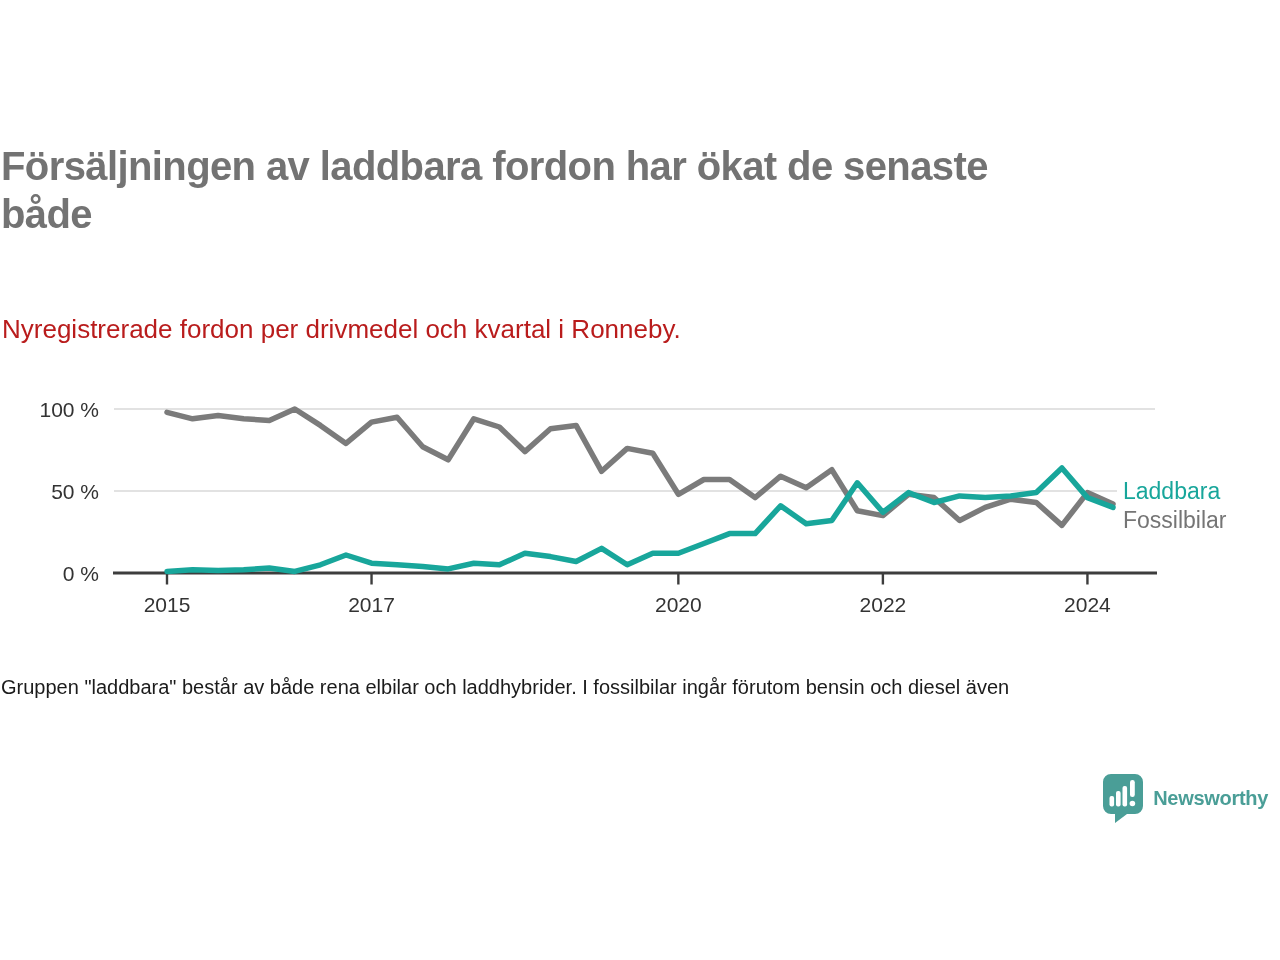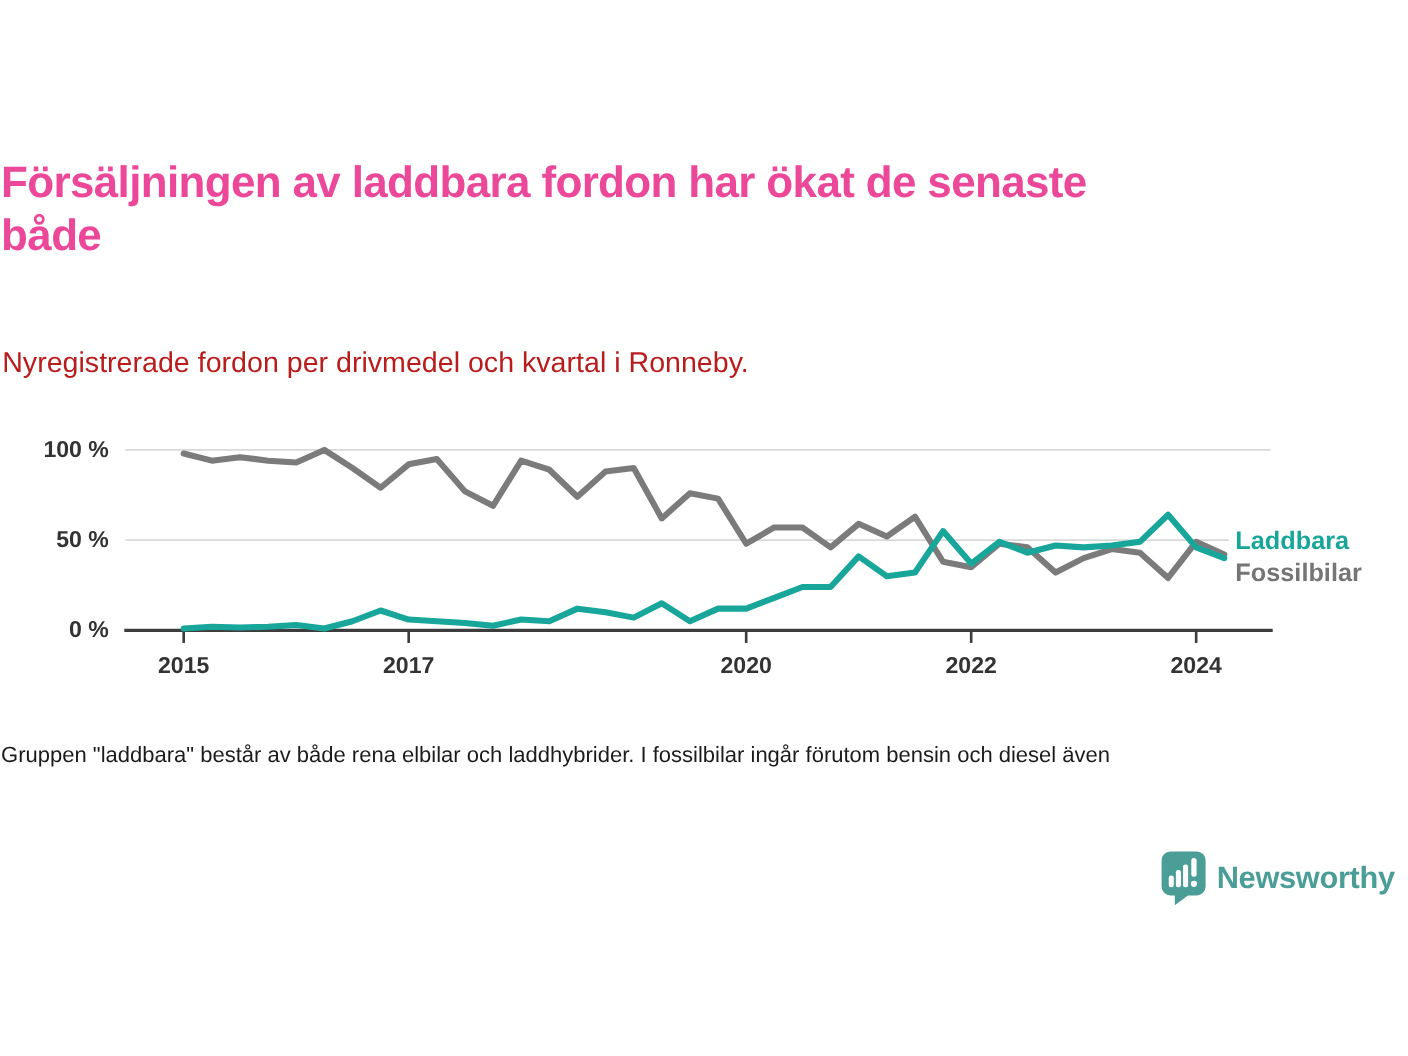--- a/index.html
+++ b/index.html
@@ -1,33 +1,33 @@
 <!DOCTYPE html>
 <html><head>
 <meta charset="utf-8">
 <style>
   html,body { margin:0; padding:0; background:#ffffff; }
   body { width:1280px; height:960px; font-family:"Liberation Sans", sans-serif; }
   .page { position:relative; width:1280px; height:960px; overflow:hidden; background:#fff; }
   .title { position:absolute; left:1px; top:142px; width:1230px; font-size:40px;
-           font-weight:bold; color:#ec4899; line-height:48px; letter-spacing:-0.6px; }
+           font-weight:bold; color:#737373; line-height:48px; letter-spacing:-0.6px; }
   .subtitle { position:absolute; left:2px; top:314px; width:1230px; font-size:26px;
               color:#b91c1c; }
-  .chart-wrap { position:absolute; left:0; top:380px; width:1280px; height:250px;font-weight:bold; }
+  .chart-wrap { position:absolute; left:0; top:380px; width:1280px; height:250px; }
   .grid { stroke:#d9d9d9; stroke-width:1.6; }
   .axis { stroke:#3d3d3d; stroke-width:3; }
   .tick { stroke:#3d3d3d; stroke-width:2.4; }
   .ylab, .xlab { font-size:21px; fill:#333333; font-family:"Liberation Sans", sans-serif; }
   .series-line { fill:none; stroke-width:5.5; stroke-linejoin:round; stroke-linecap:round; }
   .legend { font-size:23px; font-family:"Liberation Sans", sans-serif; }
   .footnote { position:absolute; left:1px; top:674px; width:1240px; font-size:20px;
               line-height:26px; color:#1b1b1b; }
   .logo { position:absolute; top:773px; right:12px; display:flex; align-items:center; }
   .logo-icon { display:block; margin-right:9px; }
-  .logo-text { font-size:28px; font-weight:bold; color:#4a9e97; letter-spacing:-0.3px; }
+  .logo-text { font-size:20px; font-weight:bold; color:#4a9e97; letter-spacing:-0.3px; }
 </style>
 </head>
 <body>
 
 <div class="page">
 
   <div class="title"><span>Försäljningen av laddbara fordon har ökat de senaste</span><br>
     <span>både</span>
   </div>
 

